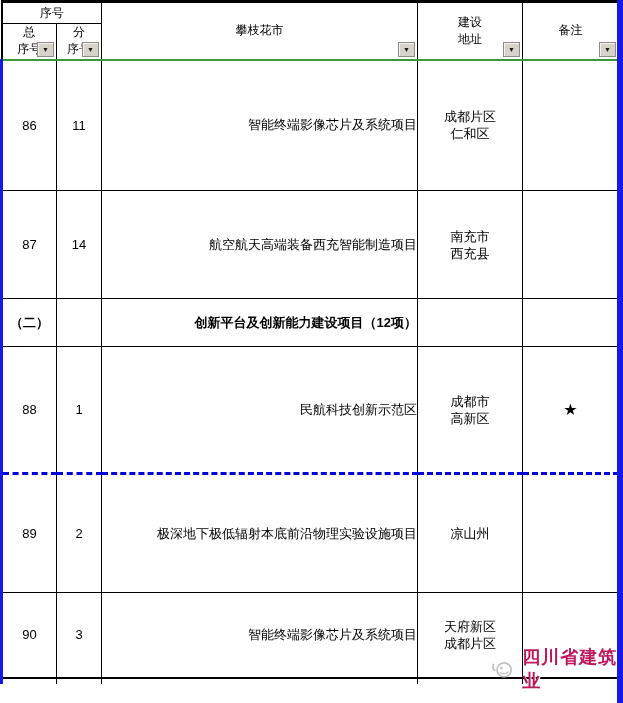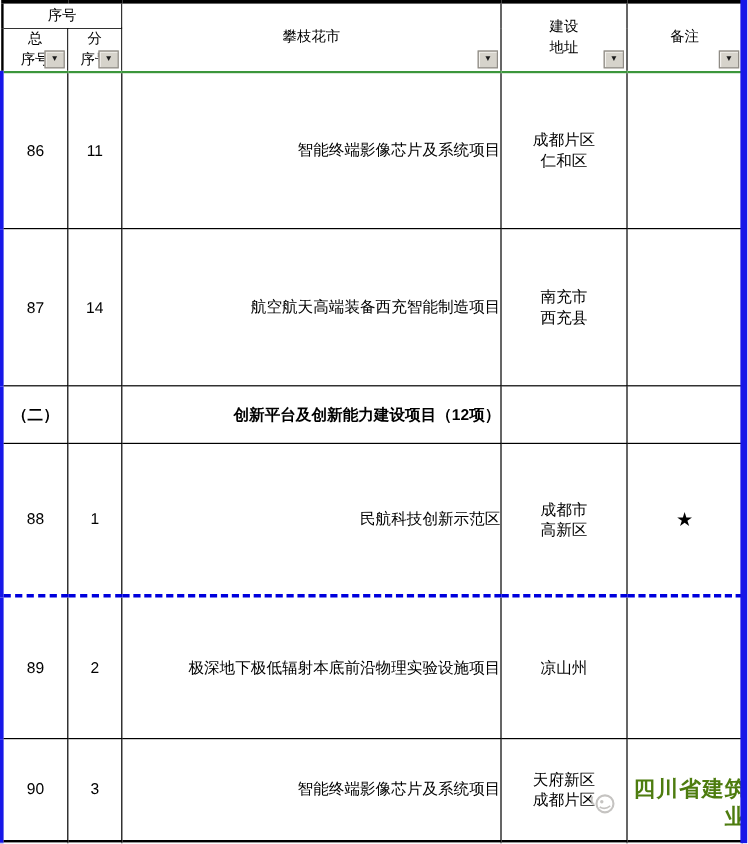--- a/index.html
+++ b/index.html
@@ -85,24 +85,23 @@
   .star { font-size: 16px; }
 
   
   .watermark {
     position: absolute;
     left: 490px;
     top: 645px;
     display: flex;
     align-items: center;
     z-index: 4;
-    color: #4d7c0f;
+    color: #be185d;
     text-shadow: 1px 1px 0 #ffffff;
     pointer-events: none;
-    text-align: right;
   }
   .watermark .wm-text {
     font-size: 18px;
     letter-spacing: 1px;
     font-weight: bold;
   }
   .watermark svg { margin-right: 4px; opacity: 0.75; }
 </style>
 </head>
 <body>
@@ -159,21 +158,21 @@
     </thead>
     <tbody>
       <tr style="height:131px">
         <td>86</td>
         <td>11</td>
         <td class="name-cell">智能终端影像芯片及系统项目</td>
         <td class="preline">成都片区
 仁和区</td>
         <td></td>
       </tr>
-      <tr style="height:131px">
+      <tr style="height:108px">
         <td>87</td>
         <td>14</td>
         <td class="name-cell">航空航天高端装备西充智能制造项目</td>
         <td class="preline">南充市
 西充县</td>
         <td></td>
       </tr>
       <tr class="section-row" style="height:48px">
         <td>（二）</td>
         <td></td>

